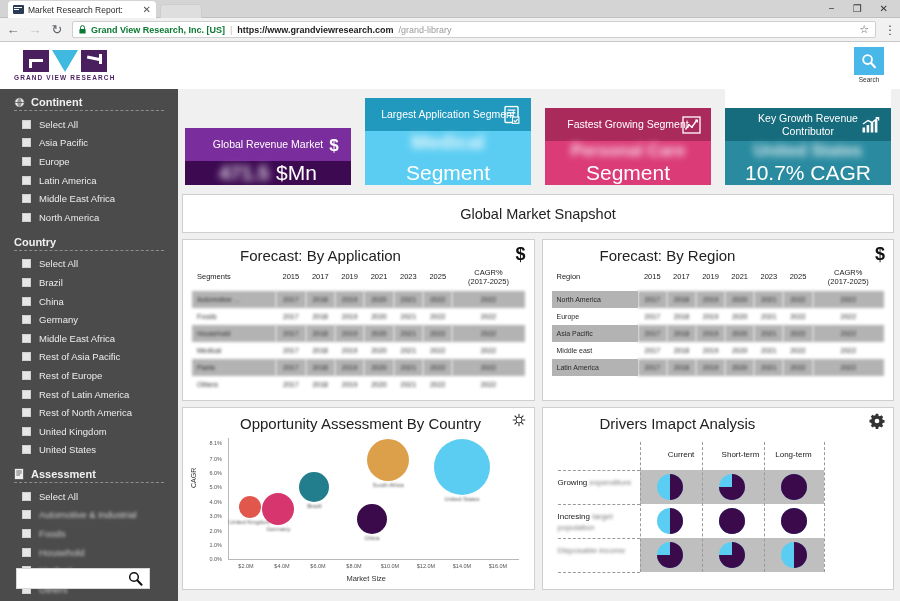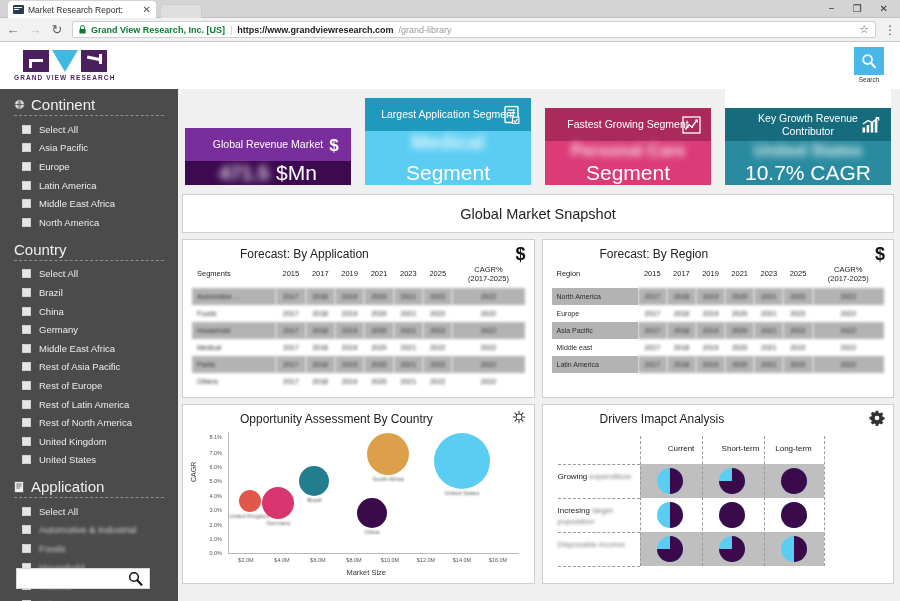--- a/index.html
+++ b/index.html
@@ -116,21 +116,21 @@
 
   
   .sidebar {
     width: 178px; background: #4b4b4b; color: #e8e8e8;
     padding: 7px 0 0 0; position: relative; flex: none;
   }
   .grp-head {
     display: flex; align-items: center; gap: 6px;
     padding: 0 0 0 14px; margin-bottom: 2px;
   }
-  .grp-title { font-size: 15px; color: #f0f0f0; }
+  .grp-title { font-size: 11px; color: #f0f0f0; font-weight: bold; }
   .dash-rule {
     border-bottom: 1px dashed #8d8d8d; margin: 1px 14px 4px 14px; height: 0;
   }
   .chk-row {
     display: flex; align-items: center; gap: 8px;
     padding: 0 0 0 22px; height: 18.6px;
   }
   .chk {
     width: 9px; height: 9px; background: #e6e6e6; border: 1px solid #cfcfcf;
     flex: none;
@@ -192,21 +192,21 @@
     height: 39px; background: #fff; border: 1px solid #cfcfcf;
     display: flex; align-items: center; justify-content: center;
   }
   .snapshot-title { font-size: 14.5px; color: #222; }
 
   .panel-row { display: flex; gap: 7px; }
   .panel {
     flex: 1; background: #fff; border: 1px solid #cfcfcf;
     padding: 7px 9px; position: relative; min-width: 0;
   }
-  .panel-title { font-size: 12px; color: #222; padding-left: 48px; }
+  .panel-title { font-size: 15px; color: #222; padding-left: 48px; }
   .panel-corner { position: absolute; right: 8px; top: 5px; }
   .dollar-glyph { font-size: 18px; font-weight: bold; color: #111; line-height: 1; }
 
   table.fc { width: 100%; border-collapse: collapse; margin-top: 5px; }
   table.fc th {
     font-size: 7.5px; font-weight: normal; color: #1a1a1a; text-align: center;
     padding: 0 0 5px 0; line-height: 1.15;
   }
   table.fc th.first { text-align: left; padding-left: 5px; font-size: 7.5px; }
   table.fc td {
@@ -405,21 +405,21 @@
 
       <div class="grp-head">
         <span>
           <svg width="11" height="12" viewBox="0 0 11 12">
               <rect x=".5" y=".5" width="9" height="11" fill="#efefef" stroke="#4b4b4b" stroke-width=".7"></rect>
               <line x1="2.3" y1="3" x2="7.7" y2="3" stroke="#4b4b4b" stroke-width=".8"></line>
               <line x1="2.3" y1="5" x2="7.7" y2="5" stroke="#4b4b4b" stroke-width=".8"></line>
               <line x1="2.3" y1="7" x2="6" y2="7" stroke="#4b4b4b" stroke-width=".8"></line>
             </svg>
         </span>
-        <span class="grp-title">Application</span>
+        <span class="grp-title">Assessment</span>
       </div>
       <div class="dash-rule"></div>
       <div class="chk-row">
           <span class="chk"></span>
           <span class="chk-lbl">Select All</span>
         </div>
       <div class="chk-row">
           <span class="chk"></span>
           <span class="chk-lbl blur">Automotive &amp; Industrial</span>
         </div>

